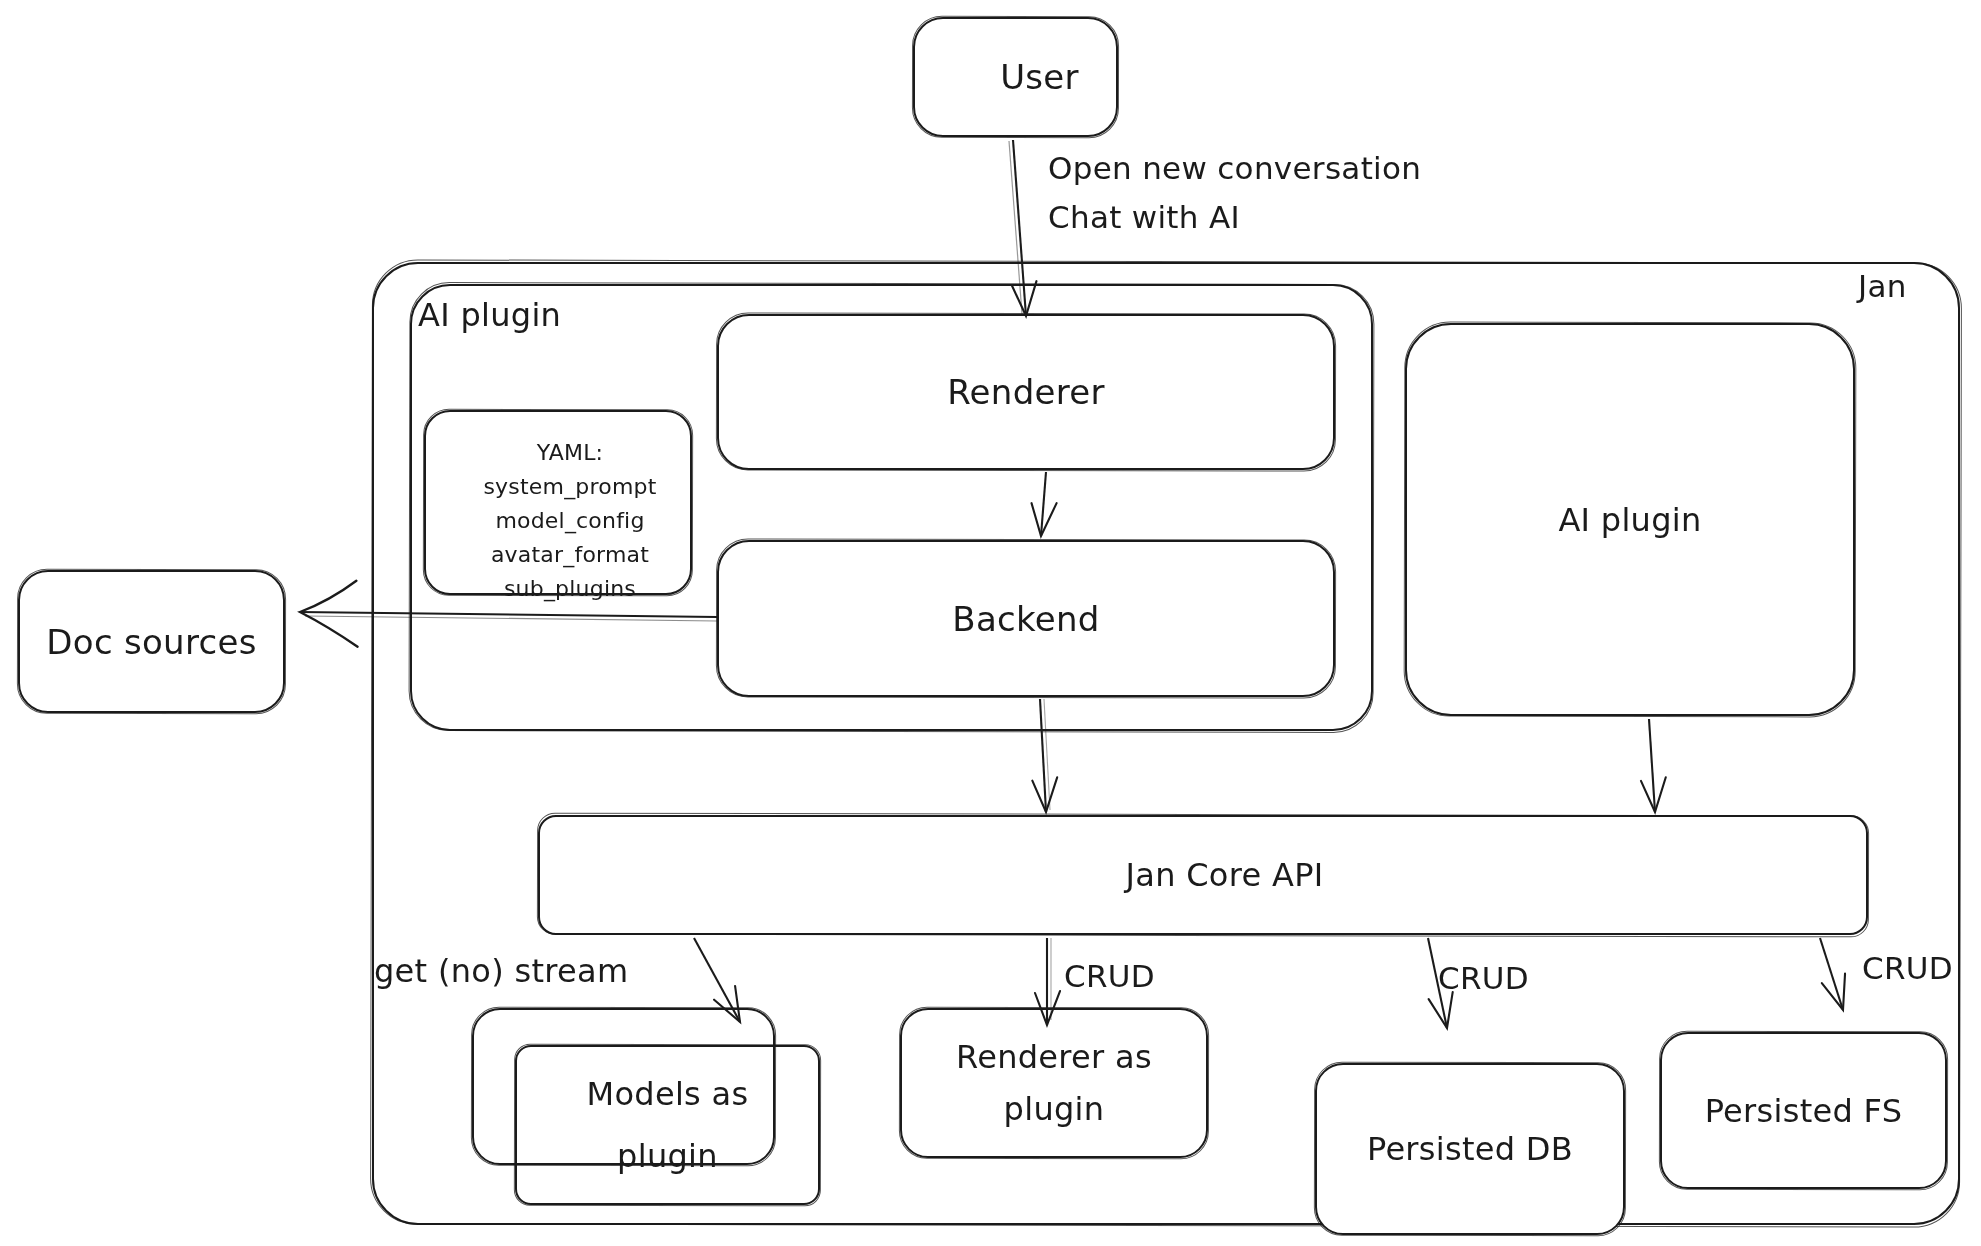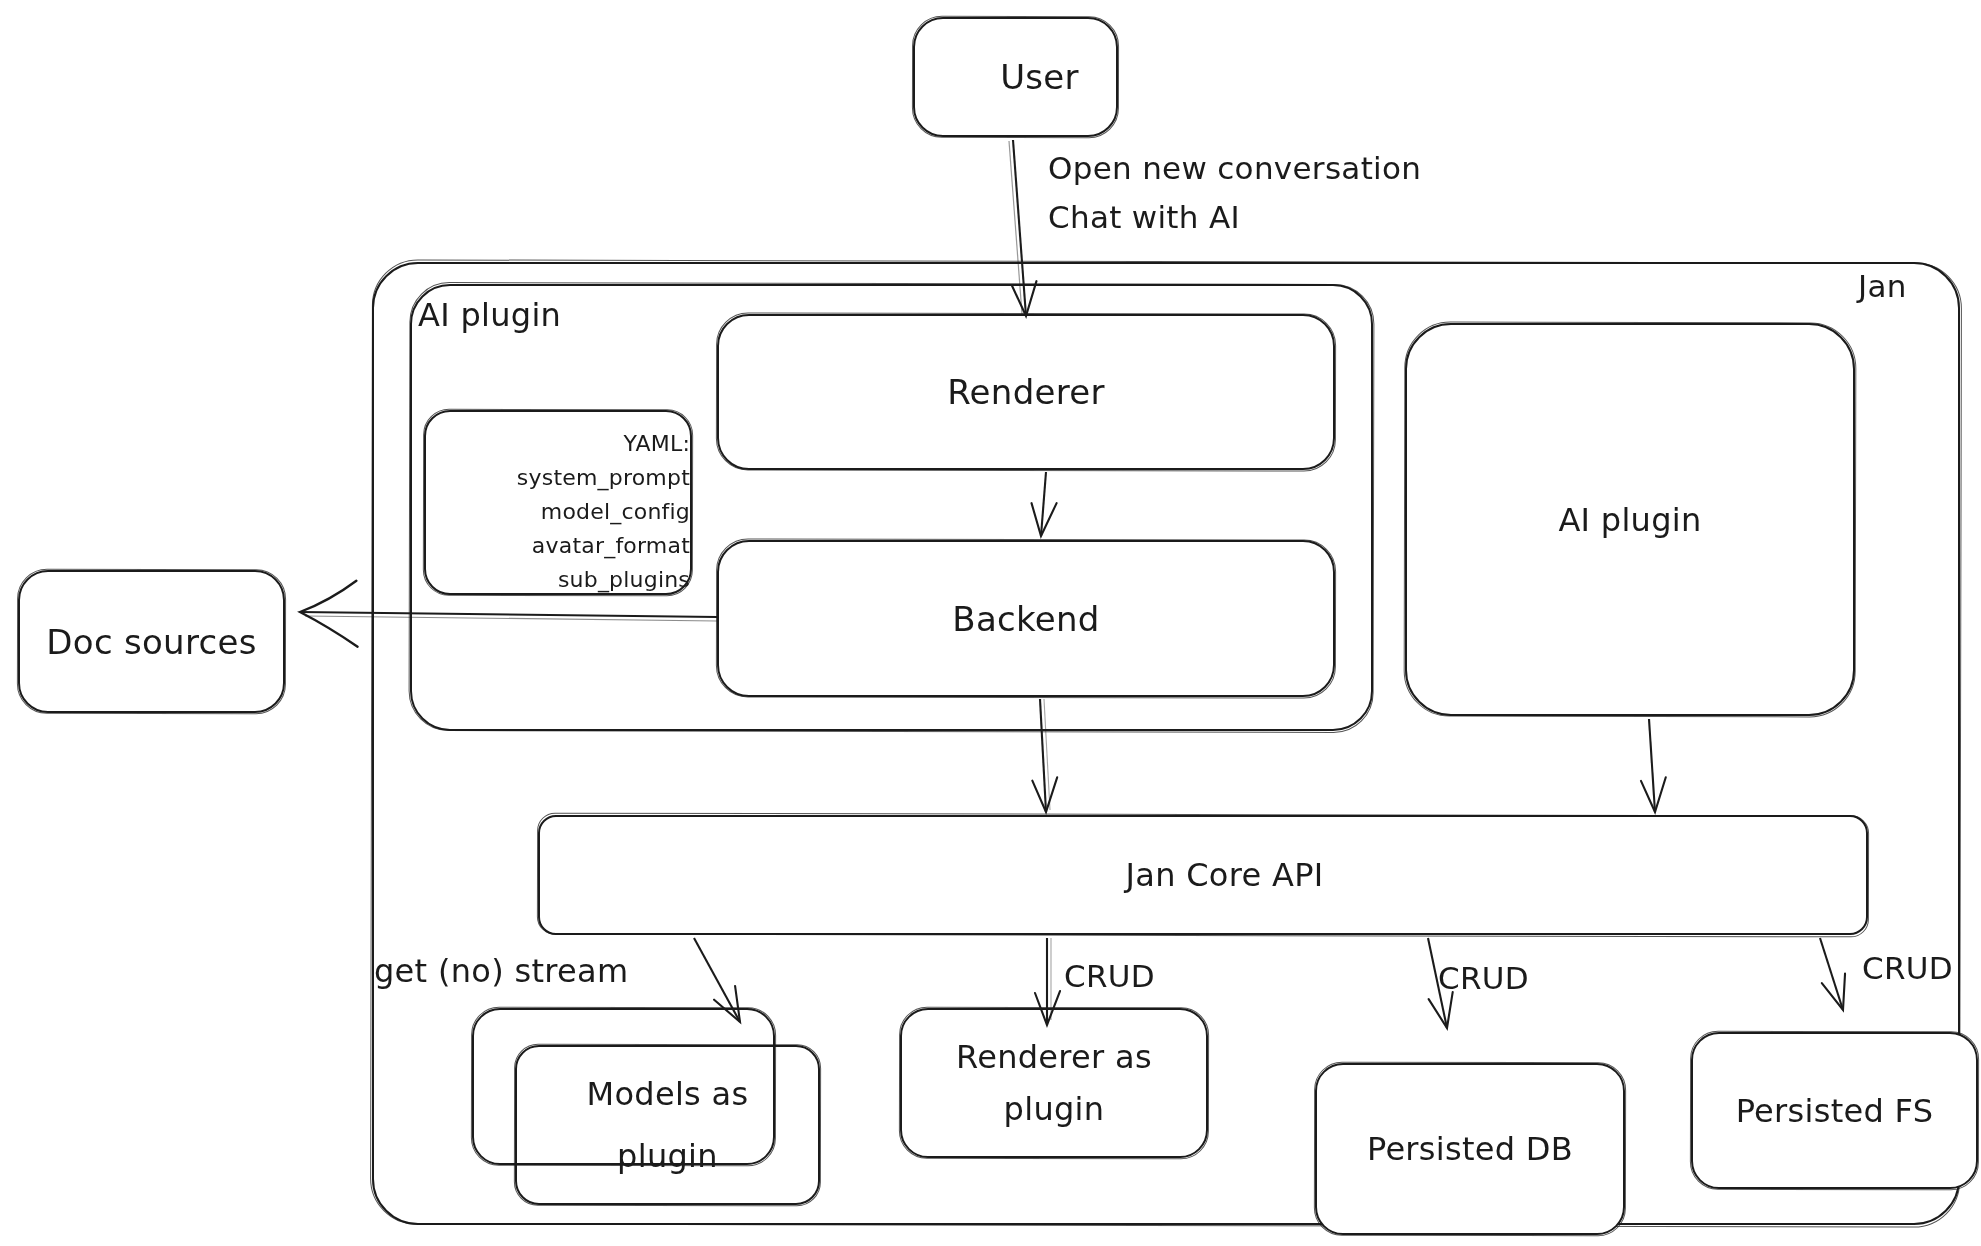--- a/index.html
+++ b/index.html
@@ -14,22 +14,22 @@
   
   .sk::before{
     content:"";position:absolute;inset:-3px;border:1.1px solid rgba(27,27,27,.75);
     border-radius:inherit;transform:rotate(.12deg);pointer-events:none;
   }
   .transparent{background:transparent;}
   .lbl{position:absolute;white-space:nowrap;letter-spacing:.3px;}
   .nodelbl{letter-spacing:.3px;}
   svg.arrows{position:absolute;left:0;top:0;pointer-events:none;}
   .yamltext{
-    width:100%;height:100%;box-sizing:border-box;padding:15px 0 0 24px;
-    text-align:right;font-size:22px;line-height:34px;letter-spacing:.2px;
+    width:100%;height:100%;box-sizing:border-box;padding:24px 0 0 24px;
+    text-align:center;font-size:22px;line-height:34px;letter-spacing:.2px;
   }
 </style>
 </head>
 <body>
 
 <div class="canvas">
 
   <div class="box sk transparent" style="left:372px;top:262px;width:1588px;height:963px;border-radius:46px;background:transparent;"></div>
   <div class="lbl" style="left:1858px;top:268px;font-size:31px;">Jan</div>
 
@@ -73,39 +73,39 @@
     <span class="nodelbl" style="font-size:32px;">Jan Core API</span>
   </div>
 
   <div class="lbl" style="left:374px;top:952px;font-size:32px;">get (no) stream</div>
 
   <div class="lbl" style="left:1064px;top:958px;font-size:31px;">CRUD</div>
   <div class="lbl" style="left:1438px;top:960px;font-size:31px;">CRUD</div>
   <div class="lbl" style="left:1862px;top:950px;font-size:31px;">CRUD</div>
 
   <div class="box sk" style="left:472px;top:1008px;width:303px;height:157px;border-radius:28px;"></div>
-  <div class="box sk" style="left:515px;top:1045px;width:305px;height:160px;border-radius:24px;background:transparent;">
+  <div class="box sk" style="left:515px;top:1045px;width:305px;height:160px;border-radius:16px;background:transparent;">
     <span class="nodelbl" style="font-size:32px;line-height:62px;">
       <span style="display:block;">Models as</span>
       <span style="display:block;">plugin</span>
     </span>
   </div>
 
   <div class="box sk" style="left:900px;top:1008px;width:308px;height:150px;border-radius:28px;">
     <span class="nodelbl" style="font-size:32px;line-height:52px;">
       <span style="display:block;">Renderer as</span>
       <span style="display:block;">plugin</span>
     </span>
   </div>
 
   <div class="box sk" style="left:1315px;top:1030px;width:310px;height:172px;border-radius:28px;margin-top:33px;">
     <span class="nodelbl" style="font-size:32px;">Persisted DB</span>
   </div>
 
-  <div class="box sk" style="left:1660px;top:1032px;width:287px;height:157px;border-radius:28px;margin-left:31px;">
+  <div class="box sk" style="left:1660px;top:1032px;width:287px;height:157px;border-radius:28px;">
     <span class="nodelbl" style="font-size:32px;">Persisted FS</span>
   </div>
 
   <svg class="arrows" width="1981" height="1246" viewBox="0 0 1981 1246">
     <defs>
       <marker id="ah" viewBox="-40 -18 44 36" refX="0" refY="0" markerWidth="44" markerHeight="36" orient="auto" markerUnits="userSpaceOnUse">
         <path d="M-34,-13 L0,0 L-32,12" fill="none" stroke="#1b1b1b" stroke-width="2.1" stroke-linecap="round"></path>
       </marker>
       <marker id="ahBig" viewBox="-66 -40 70 80" refX="0" refY="0" markerWidth="70" markerHeight="80" orient="auto" markerUnits="userSpaceOnUse">
         <path d="M-58,-34 Q-28,-14 0,0 Q-30,12 -56,32" fill="none" stroke="#1b1b1b" stroke-width="2.4" stroke-linecap="round"></path>

